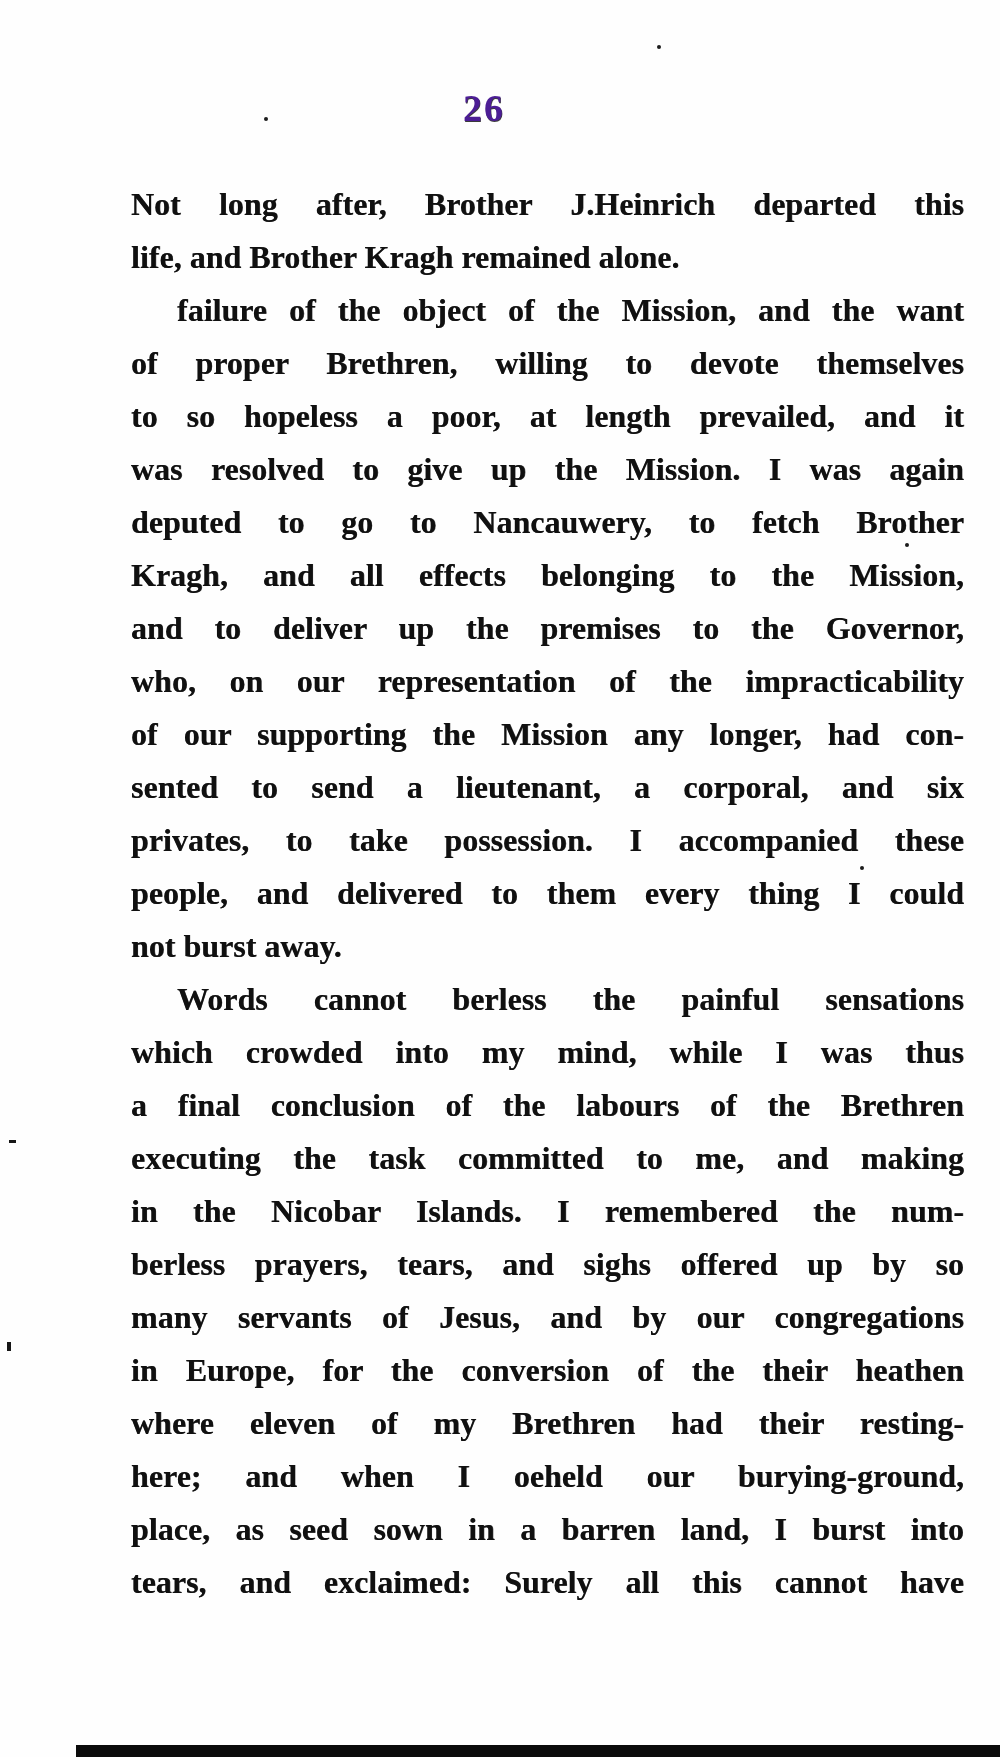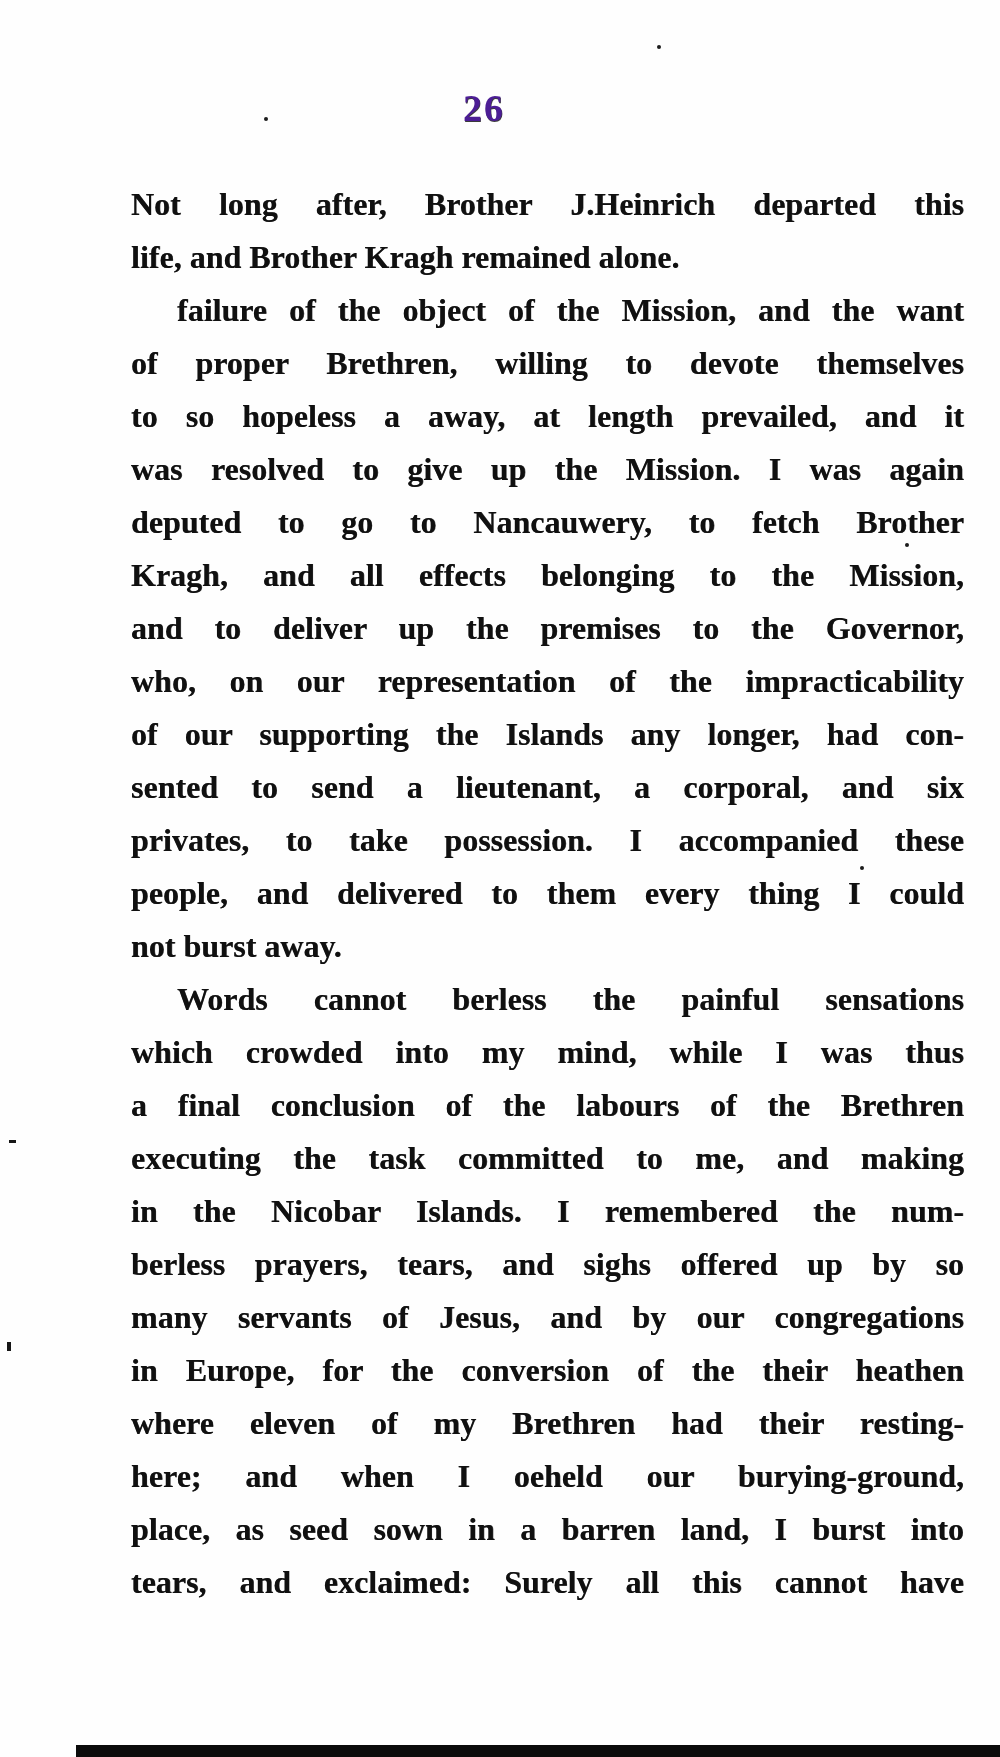--- a/index.html
+++ b/index.html
@@ -75,27 +75,27 @@
   <div class="page-number">26</div>
 
   <div class="text-block" id="text-block">
       <div class="par">
         <div class="line">Not long after, Brother J.Heinrich departed this</div>
         <div class="line no-just">life, and Brother Kragh remained alone.</div>
       </div>
       <div class="par indent">
         <div class="line">failure of the object of the Mission, and the want</div>
         <div class="line">of proper Brethren, willing to devote themselves</div>
-        <div class="line">to so hopeless a away, at length prevailed, and it</div>
+        <div class="line">to so hopeless a poor, at length prevailed, and it</div>
         <div class="line">was resolved to give up the Mission.  I was again</div>
         <div class="line">deputed to go to Nancauwery, to fetch Brother</div>
         <div class="line">Kragh, and all effects belonging to the Mission,</div>
         <div class="line">and to deliver up the premises to the Governor,</div>
         <div class="line">who, on our representation of the impracticability</div>
-        <div class="line">of our supporting the Islands any longer, had con-</div>
+        <div class="line">of our supporting the Mission any longer, had con-</div>
         <div class="line">sented to send a lieutenant, a corporal, and six</div>
         <div class="line">privates, to take possession.  I accompanied these</div>
         <div class="line">people, and delivered to them every thing I could</div>
         <div class="line no-just">not burst away.</div>
       </div>
       <div class="par indent">
         <div class="line">Words cannot berless the painful sensations</div>
         <div class="line">which crowded into my mind, while I was thus</div>
         <div class="line">a final conclusion of the labours of the Brethren</div>
         <div class="line">executing the task committed to me, and making</div>

